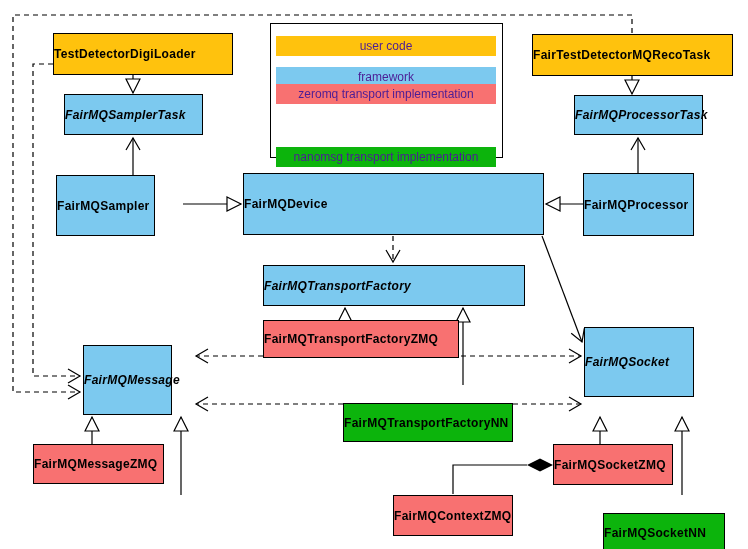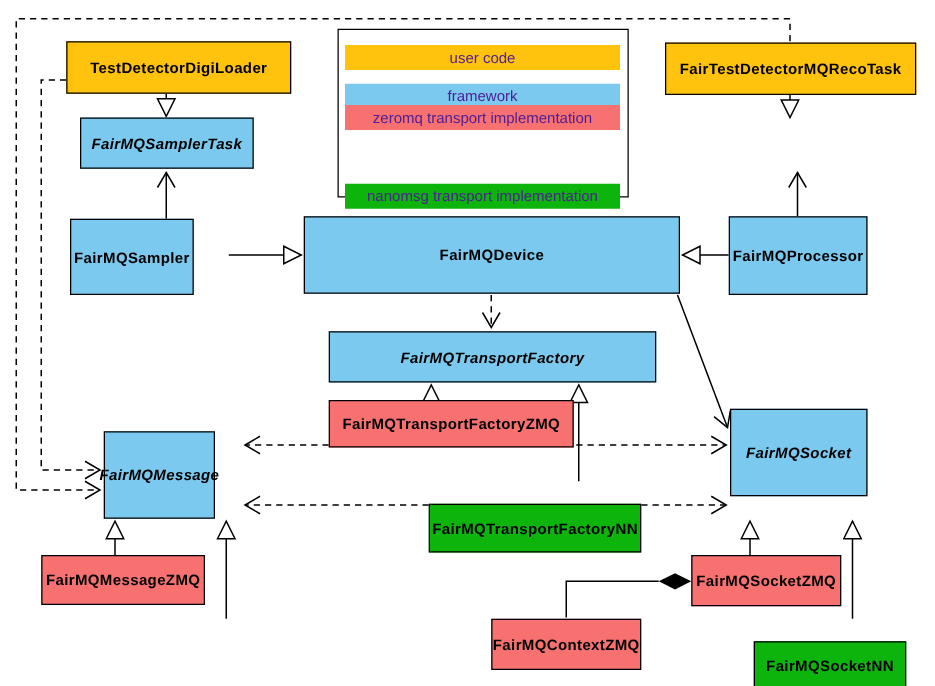--- a/index.html
+++ b/index.html
@@ -3,21 +3,21 @@
 <meta charset="utf-8">
 <style>
   html,body{margin:0;padding:0;background:#ffffff;}
   .stage{
     position:relative;width:748px;height:549px;background:#ffffff;
     font-family:"Liberation Sans",sans-serif;overflow:hidden;
   }
   svg.wires{position:absolute;left:0;top:0;z-index:1;}
   .node{
     position:absolute;z-index:2;border:1px solid #000;
-    display:flex;align-items:center;justify-content:center;
+    display:flex;align-items:center;
     font-weight:bold;font-size:12px;letter-spacing:0.3px;color:#000;
     text-align:center;box-sizing:border-box;white-space:nowrap;
   }
   .node.abstract{font-style:italic;}
   .bg-user{background:#FFC20D;}
   .bg-framework{background:#7CC9EF;}
   .bg-zeromq{background:#F87171;}
   .bg-nanomsg{background:#0CB40C;margin-top:18px;}
   .legend{
     position:absolute;z-index:2;left:270px;top:23px;width:233px;height:135px;
@@ -88,20 +88,23 @@
 
   <div class="node bg-user" style="left:53px;top:33px;width:180px;height:42px">
     <span>TestDetectorDigiLoader</span>
   </div>
   <div class="node bg-user" style="left:532px;top:34px;width:201px;height:42px">
     <span>FairTestDetectorMQRecoTask</span>
   </div>
   <div class="node bg-framework abstract" style="left:64px;top:94px;width:139px;height:41px">
     <span>FairMQSamplerTask</span>
   </div>
+  <div class="node bg-framework abstract" style="left:574px;top:95px;width:129px;height:40px">
+    <span>FairMQProcessorTask</span>
+  </div>
   <div class="node bg-framework" style="left:56px;top:175px;width:99px;height:61px">
     <span>FairMQSampler</span>
   </div>
   <div class="node bg-framework" style="left:243px;top:173px;width:301px;height:62px">
     <span>FairMQDevice</span>
   </div>
   <div class="node bg-framework" style="left:583px;top:173px;width:111px;height:63px">
     <span>FairMQProcessor</span>
   </div>
   <div class="node bg-framework abstract" style="left:263px;top:265px;width:262px;height:41px">

